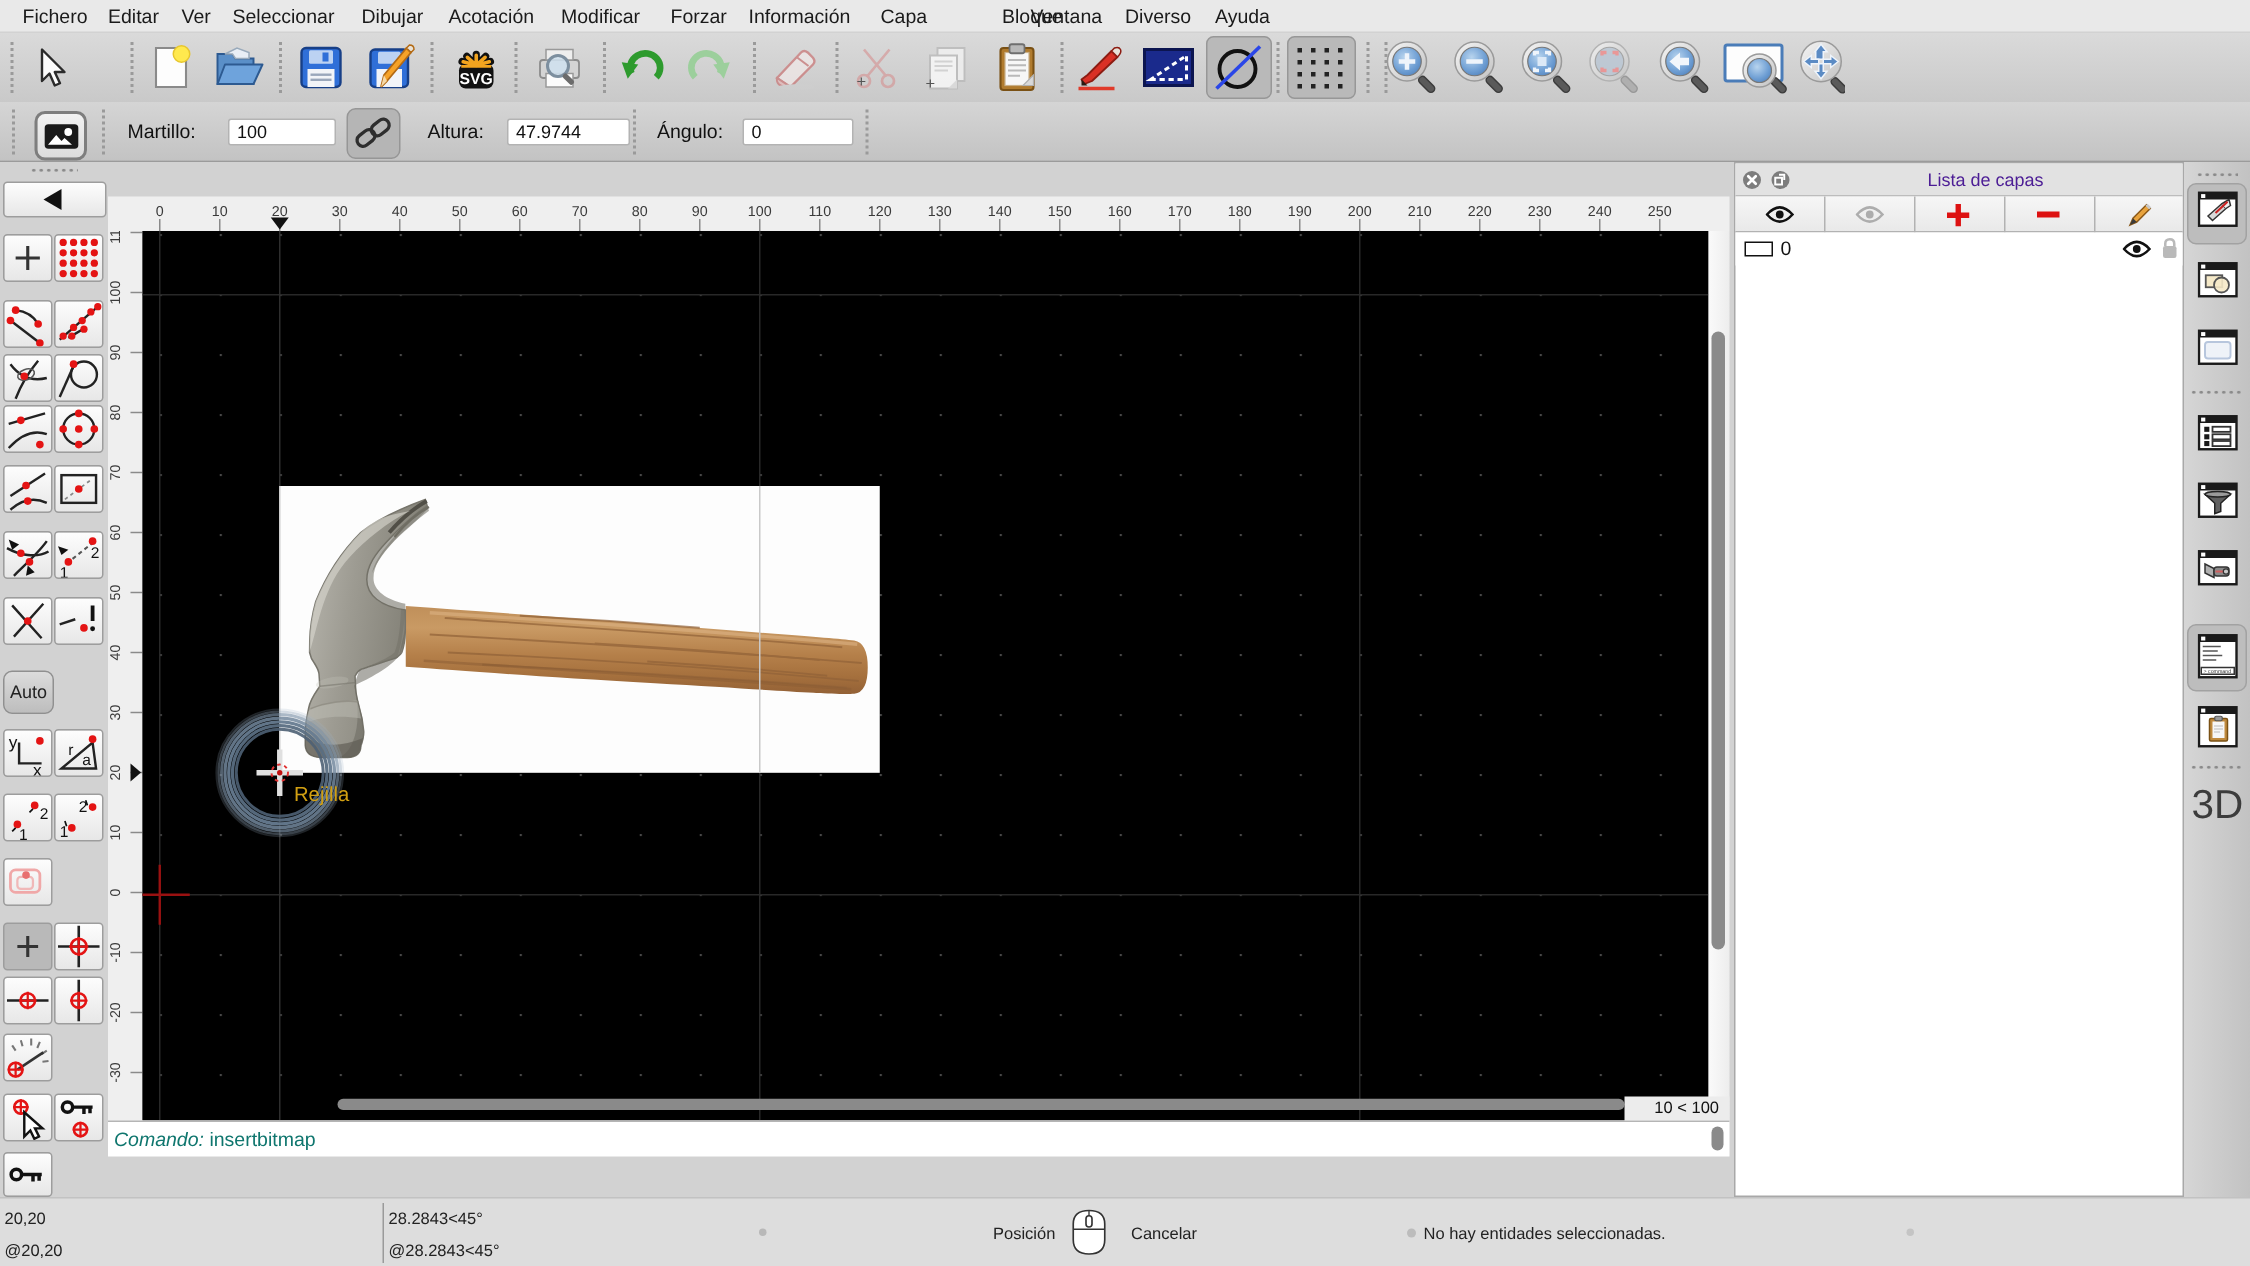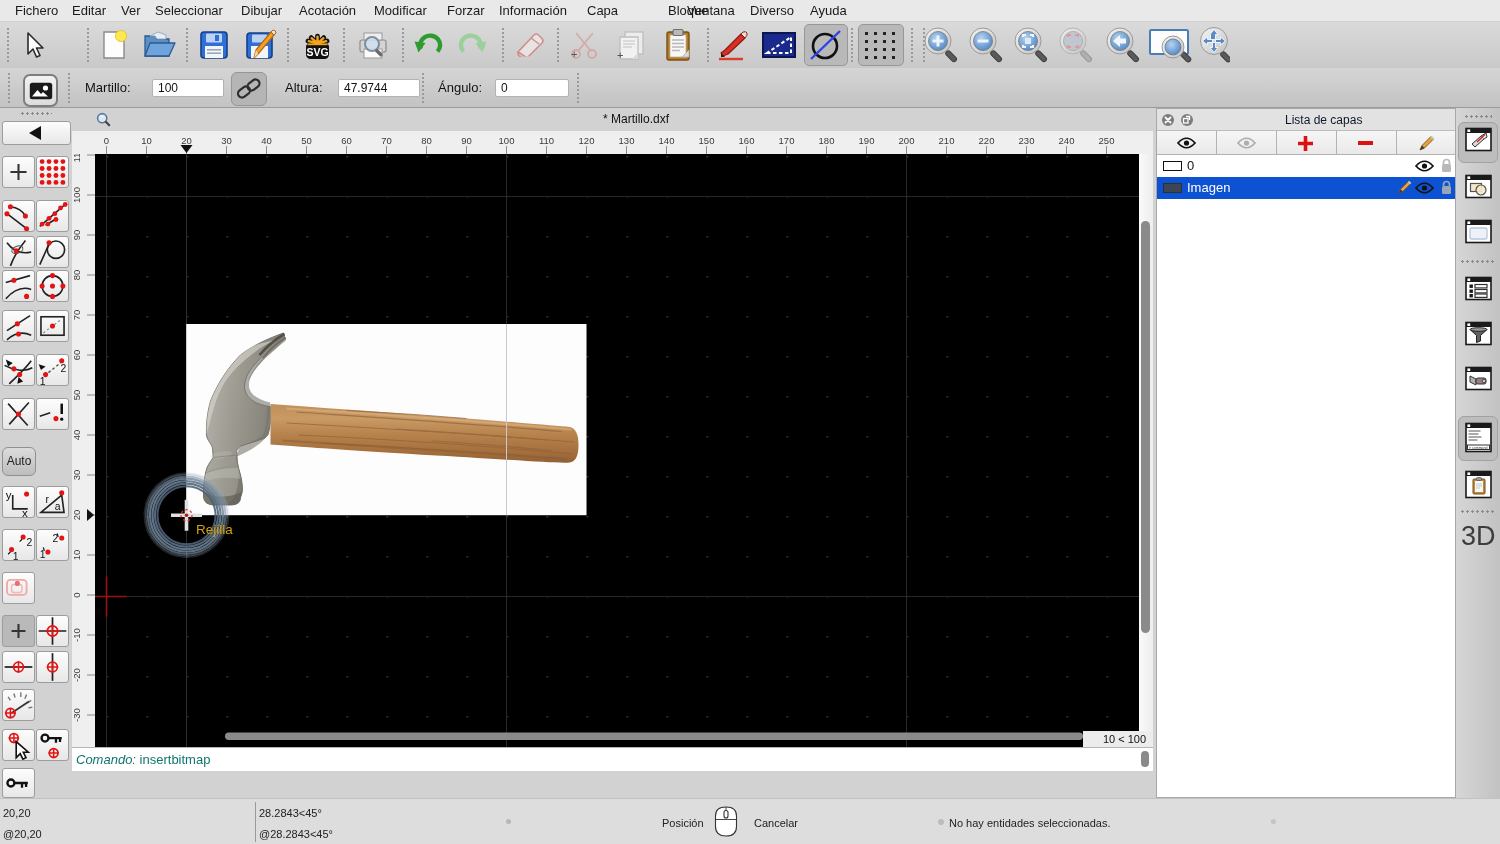--- a/index.html
+++ b/index.html
@@ -503,28 +503,20 @@
       <path d="M9.5,7 H21 M16,7 V11 M19.5,7 V10.5" stroke="#111" stroke-width="2"></path>
       <circle cx="14" cy="20" r="3.8" fill="none" stroke="#e41414" stroke-width="1.5"></circle>
       <path d="M9.5,20 H18.5 M14,15.5 V24.5" stroke="#e41414" stroke-width="1.3"></path>
     </svg></div>
 
     <div class="sbtn" style="left:2px;top:660px;height:30px"><svg width="31" height="28" viewBox="0 0 26 24">
       <circle cx="6.5" cy="12" r="3" fill="none" stroke="#111" stroke-width="2"></circle>
       <path d="M9.5,12 H21 M16,12 V16 M19.5,12 V15.5" stroke="#111" stroke-width="2"></path>
     </svg></div>
   </div>
-  <div class="abs" id="titlebar">
-    <svg class="abs" style="left:24px;top:4px" width="15" height="15" viewBox="0 0 15 15">
-      <circle cx="6.2" cy="6.2" r="4.6" fill="#dcE8f2" stroke="#5a7a9a" stroke-width="1.6"></circle>
-      <path d="M9.8,9.8 L13.2,13.2" stroke="#444" stroke-width="2.2" stroke-linecap="round"></path>
-      <path d="M4.5,5 q1.5,-1.5 3,0" stroke="#fff" stroke-width="1" fill="none"></path>
-    </svg>
-    <span class="abs" style="left:531px;top:4px">* Martillo.dxf</span>
-  </div>
   <div class="abs" id="hruler"><svg width="1081" height="23" viewBox="0 0 1081 23">
         <g font-family="Liberation Sans" font-size="9.5" fill="#3a3a3a" text-anchor="middle">
           <text x="34.5" y="13">0</text>
           <text x="74.5" y="13">10</text>
           <text x="114.5" y="13">20</text>
           <text x="154.5" y="13">30</text>
           <text x="194.5" y="13">40</text>
           <text x="234.5" y="13">50</text>
           <text x="274.5" y="13">60</text>
           <text x="314.5" y="13">70</text>
@@ -748,21 +740,21 @@
     <div class="abs" style="left:0;top:0;width:298px;height:22px;background:#e2e2e2;border-bottom:1px solid #bcbcbc">
       <svg class="abs" style="left:4px;top:4px" width="34" height="14" viewBox="0 0 34 14">
         <circle cx="7" cy="7" r="6" fill="#7d7d7d"></circle>
         <path d="M4.5,4.5 L9.5,9.5 M9.5,4.5 L4.5,9.5" stroke="#fff" stroke-width="1.8" stroke-linecap="round"></path>
         <circle cx="26" cy="7" r="6" fill="#7d7d7d"></circle>
         <g fill="none" stroke="#fff" stroke-width="1.3">
           <rect x="22.5" y="5.5" width="4.5" height="4.5"></rect>
           <path d="M25,3.5 h3.5 v3.5"></path>
         </g>
       </svg>
-      <span class="abs" style="left:128px;top:4px;font-size:12px;color:#0f172a">Lista de capas</span>
+      <span class="abs" style="left:128px;top:4px;font-size:12px;color:#4c1d95">Lista de capas</span>
     </div>
     <div class="abs" style="left:0;top:22px;width:298px;height:24px;background:linear-gradient(#f6f6f6,#e9e9e9);border-bottom:1px solid #b2b2b2">
       <div class="abs" style="left:59px;top:0;width:1px;height:24px;background:#b2b2b2"></div>
       <div class="abs" style="left:119px;top:0;width:1px;height:24px;background:#b2b2b2"></div>
       <div class="abs" style="left:179px;top:0;width:1px;height:24px;background:#b2b2b2"></div>
       <div class="abs" style="left:239px;top:0;width:1px;height:24px;background:#b2b2b2"></div>
       <svg class="abs" style="left:20px;top:6px" width="19" height="12" viewBox="0 0 19 12">
         <path d="M1,6 Q9.5,-3.5 18,6 Q9.5,15.5 1,6 Z" fill="none" stroke="#111" stroke-width="1.7"></path>
         <circle cx="9.5" cy="6" r="2.6" fill="#111"></circle>
       </svg>
@@ -785,37 +777,20 @@
       <span class="abs" style="left:30px;top:3px;color:#111">0</span>
       <svg class="abs" style="left:258px;top:5px" width="19" height="12" viewBox="0 0 19 12">
         <path d="M1,6 Q9.5,-3.5 18,6 Q9.5,15.5 1,6 Z" fill="none" stroke="#111" stroke-width="1.7"></path>
         <circle cx="9.5" cy="6" r="2.6" fill="#111"></circle>
       </svg>
       <svg class="abs" style="left:284px;top:3px" width="11" height="15" viewBox="0 0 11 15">
         <path d="M2.5,6 V4.5 Q2.5,1.5 5.5,1.5 Q8.5,1.5 8.5,4.5 V6" fill="none" stroke="#b9b9b9" stroke-width="1.7"></path>
         <rect x="1" y="6" width="9" height="8" rx="1.5" fill="#b9b9b9"></rect>
       </svg>
     </div>
-    <div class="abs" style="left:0;top:68px;width:298px;height:22px;background:#0d52d2;font-size:13px">
-      <div class="abs" style="left:6px;top:6px;width:19px;height:10px;background:#3e4552;border:1px solid #2a3038"></div>
-      <span class="abs" style="left:30px;top:3px;color:#fff">Imagen</span>
-      <svg class="abs" style="left:240px;top:3px" width="15" height="15" viewBox="0 0 17 17">
-        <path d="M2,15 L4,10.5 L13,1.5 L15.5,4 L6.5,13 L2,15 Z" fill="#e8a33d" stroke="#8c5a1a" stroke-width="1"></path>
-        <path d="M13,1.5 L15.5,4" stroke="#c8c8c8" stroke-width="2"></path>
-        <path d="M2,15 L4,10.5 L6.5,13 Z" fill="#3a3a3a"></path>
-      </svg>
-      <svg class="abs" style="left:258px;top:5px" width="19" height="12" viewBox="0 0 19 12">
-        <path d="M1,6 Q9.5,-3.5 18,6 Q9.5,15.5 1,6 Z" fill="none" stroke="#111" stroke-width="1.7"></path>
-        <circle cx="9.5" cy="6" r="2.6" fill="#111"></circle>
-      </svg>
-      <svg class="abs" style="left:284px;top:3px" width="11" height="15" viewBox="0 0 11 15">
-        <path d="M2.5,6 V4.5 Q2.5,1.5 5.5,1.5 Q8.5,1.5 8.5,4.5 V6" fill="none" stroke="#9aa5b5" stroke-width="1.7"></path>
-        <rect x="1" y="6" width="9" height="8" rx="1.5" fill="#9aa5b5"></rect>
-      </svg>
-    </div>
   </div>
   <div class="abs" id="rstrip">
     <div class="abs" style="left:8px;top:7px;width:28px;height:3px;background-image:radial-gradient(circle,#8a8a8a 1px,transparent 1.2px);background-size:5px 3px"></div>
     <div class="abs" style="left:2px;top:14px;width:40px;height:41px;background:#bdbdbd;border:1px solid #a2a2a2;border-radius:6px"></div>
     <svg class="abs" style="left:9px;top:19px" width="27" height="27" viewBox="0 0 27 27">
       <rect x="1" y="1.5" width="25" height="22" fill="#fff" stroke="#1a1a1a" stroke-width="1.6"></rect>
       <rect x="1" y="1.5" width="25" height="4.5" fill="#1a1a1a"></rect>
       <rect x="2.4" y="2.4" width="2.8" height="2.6" fill="#fff"></rect>
       <path d="M7,17 L16,9 L19,12 L10,20 Z" fill="#d8d8d8" stroke="#333" stroke-width="1"></path>
       <path d="M16,9 L21,6 L22,10 L19,12" fill="#eee" stroke="#333" stroke-width="1"></path>

